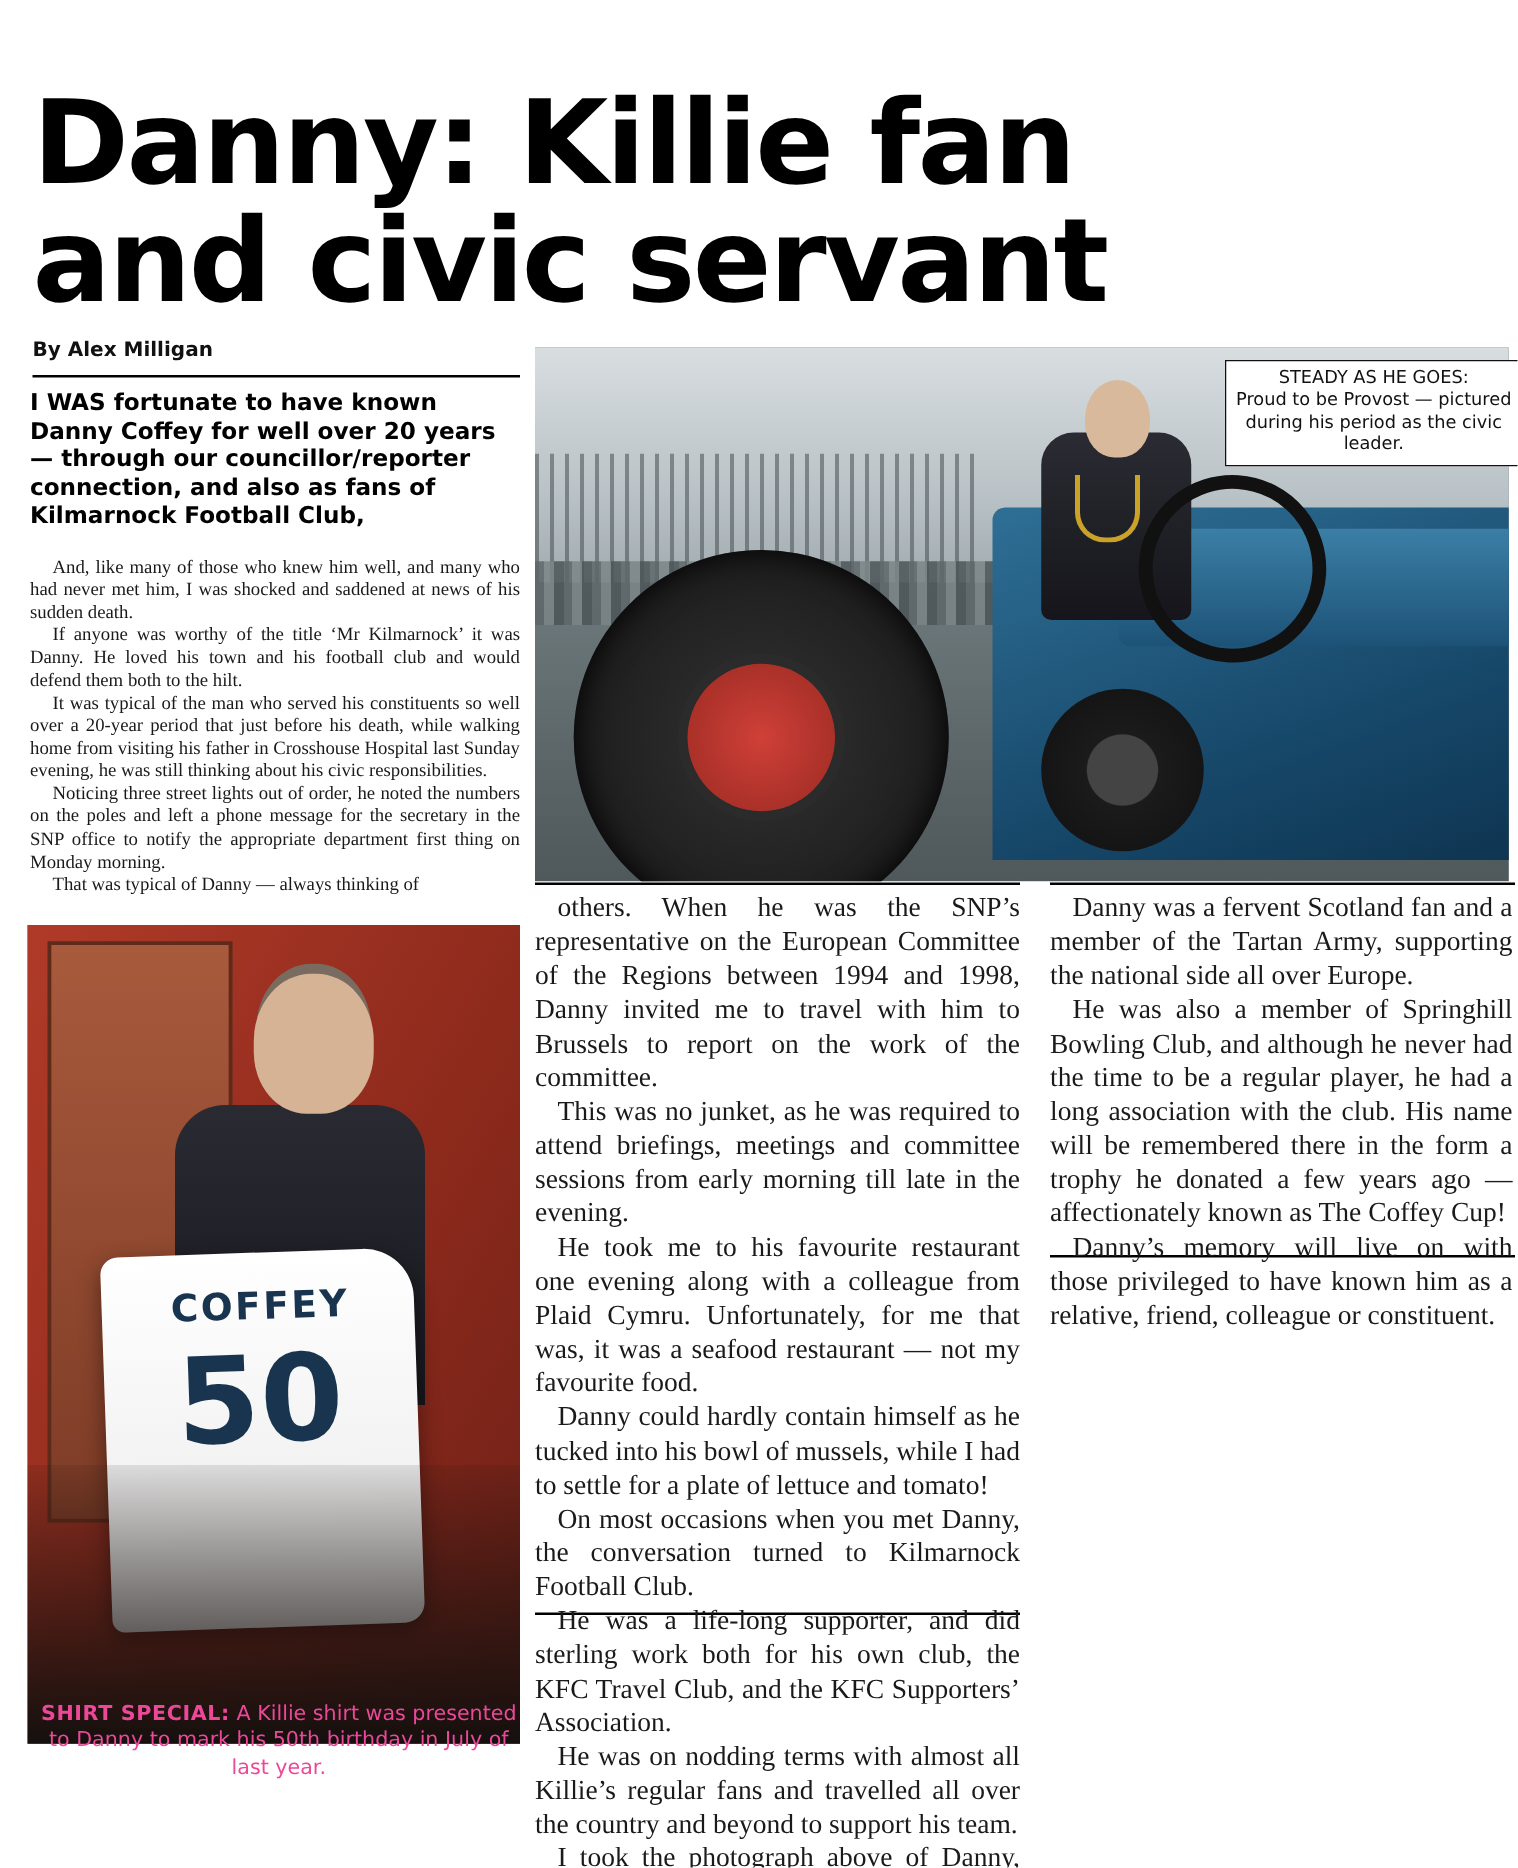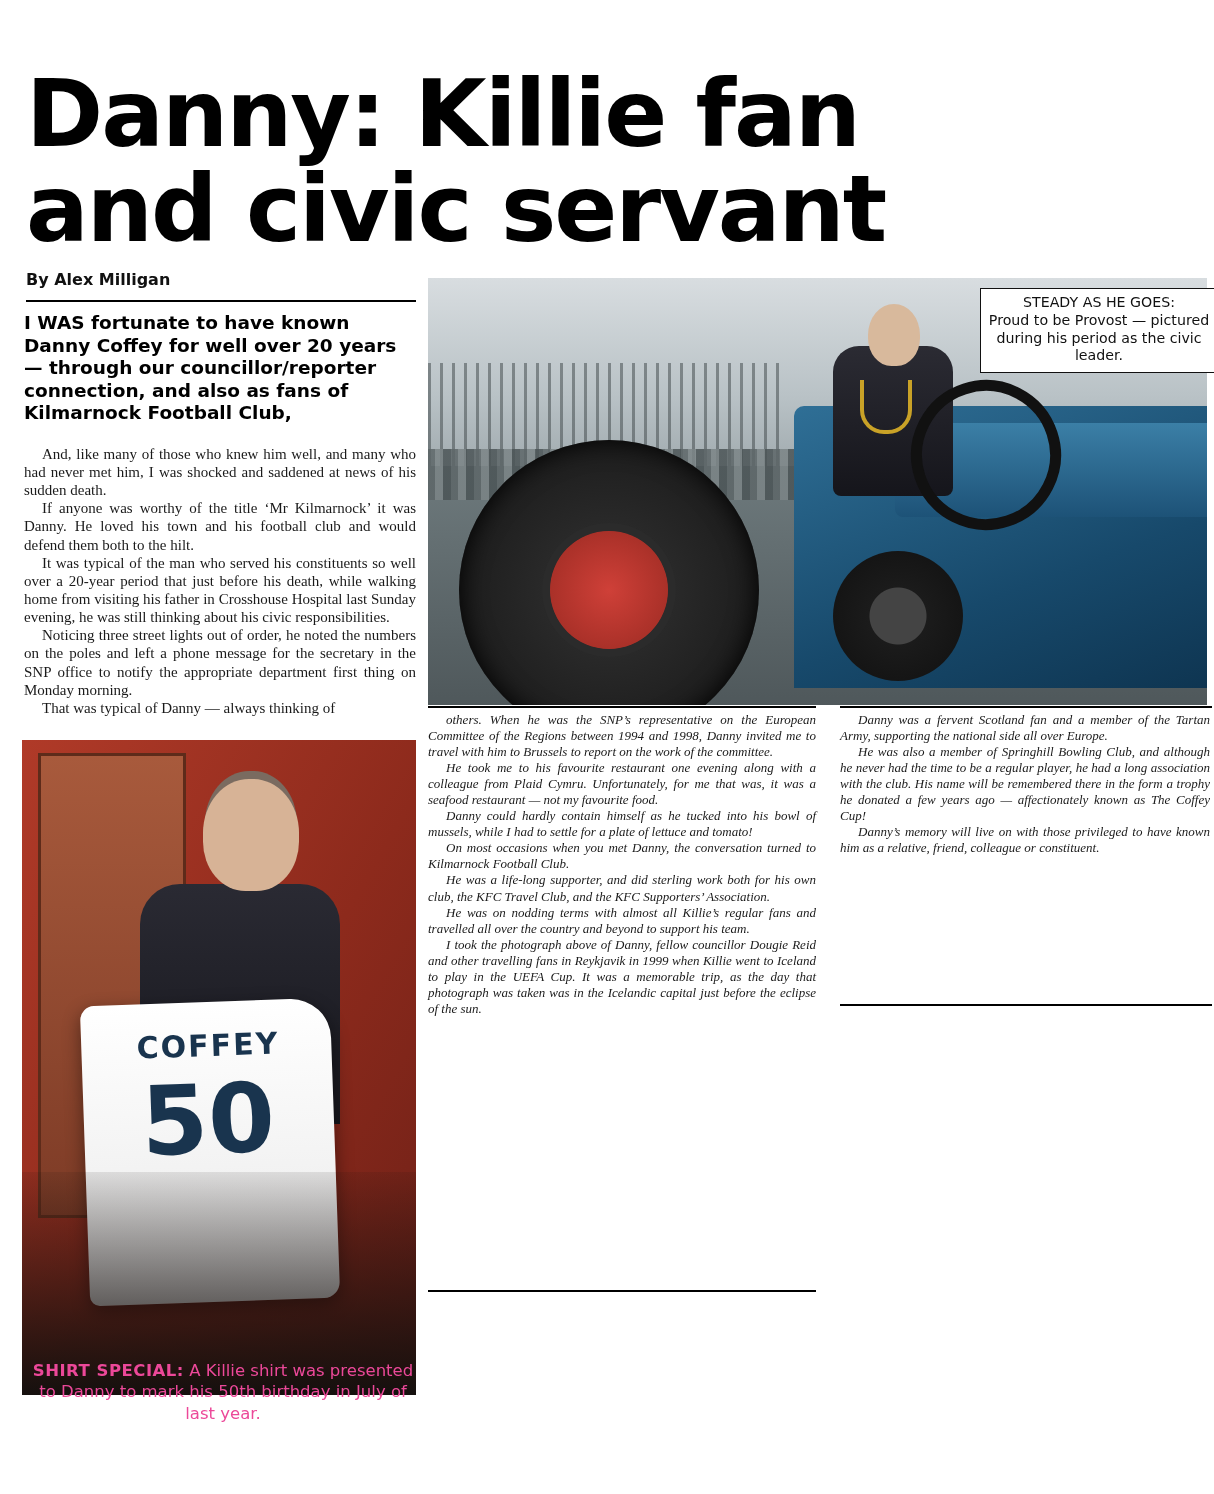--- a/index.html
+++ b/index.html
@@ -266,23 +266,22 @@
     width: 388px;
   }
   
   .col-right {
     position: absolute;
     left: 840px;
     top: 712px;
     width: 370px;
   }
   .col-mid .body-p, .col-right .body-p {
-    font-size: 13px;
+    font-size: 22px;
     line-height: 1.235;
-    font-style: italic;
   }
   .rule-mid {
     position:absolute; left:428px; top:706px; width:388px; height:2px; background:#000;
   }
   .rule-right {
     position:absolute; left:840px; top:706px; width:372px; height:2px; background:#000;
   }
   .rule-mid-bottom {
     position:absolute; left:428px; top:1290px; width:388px; height:2px; background:#000;
   }
@@ -332,20 +331,21 @@
     <span class="rest">Proud to be Provost — pictured during his period as the civic leader.</span>
   </div>
 
   <div class="rule-mid"></div>
   <div class="rule-right"></div>
   <div class="rule-mid-bottom"></div>
   <div class="rule-right-bottom"></div>
 
   <div class="col-mid">
     <p class="body-p">others. When he was the SNP’s representative on the European Committee of the Regions between 1994 and 1998, Danny invited me to travel with him to Brussels to report on the work of the committee.</p>
+    <p class="body-p">This was no junket, as he was required to attend briefings, meetings and committee sessions from early morning till late in the evening.</p>
     <p class="body-p">He took me to his favourite restaurant one evening along with a colleague from Plaid Cymru. Unfortunately, for me that was, it was a seafood restaurant — not my favourite food.</p>
     <p class="body-p">Danny could hardly contain himself as he tucked into his bowl of mussels, while I had to settle for a plate of lettuce and tomato!</p>
     <p class="body-p">On most occasions when you met Danny, the conversation turned to Kilmarnock Football Club.</p>
     <p class="body-p">He was a life-long supporter, and did sterling work both for his own club, the KFC Travel Club, and the KFC Supporters’ Association.</p>
     <p class="body-p">He was on nodding terms with almost all Killie’s regular fans and travelled all over the country and beyond to support his team.</p>
     <p class="body-p">I took the photograph above of Danny, fellow councillor Dougie Reid and other travelling fans in Reykjavik in 1999 when Killie went to Iceland to play in the UEFA Cup. It was a memorable trip, as the day that photograph was taken was in the Icelandic capital just before the eclipse of the sun.</p>
   </div>
 
   <div class="col-right">
     <p class="body-p">Danny was a fervent Scotland fan and a member of the Tartan Army, supporting the national side all over Europe.</p>

